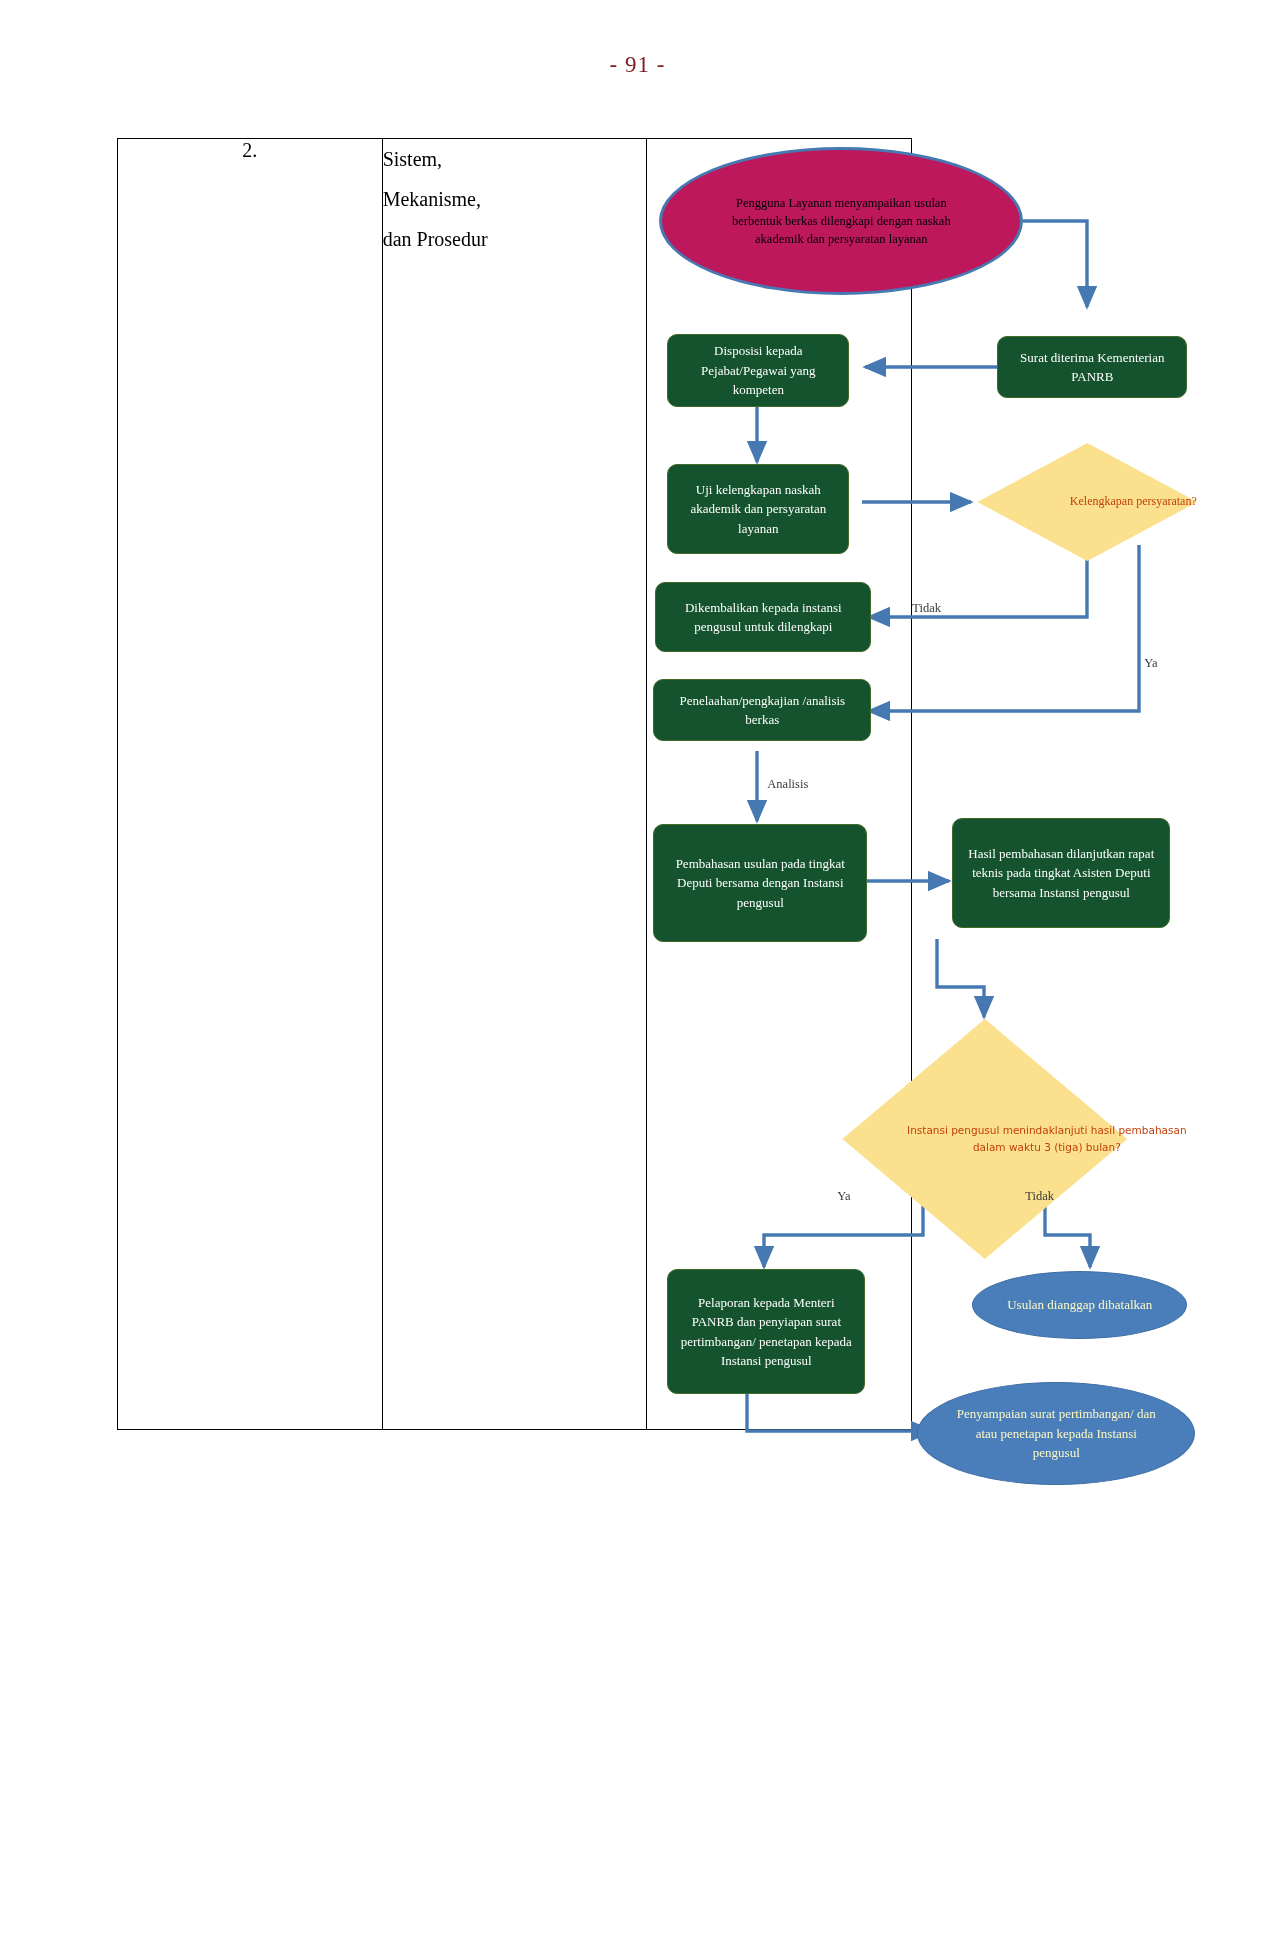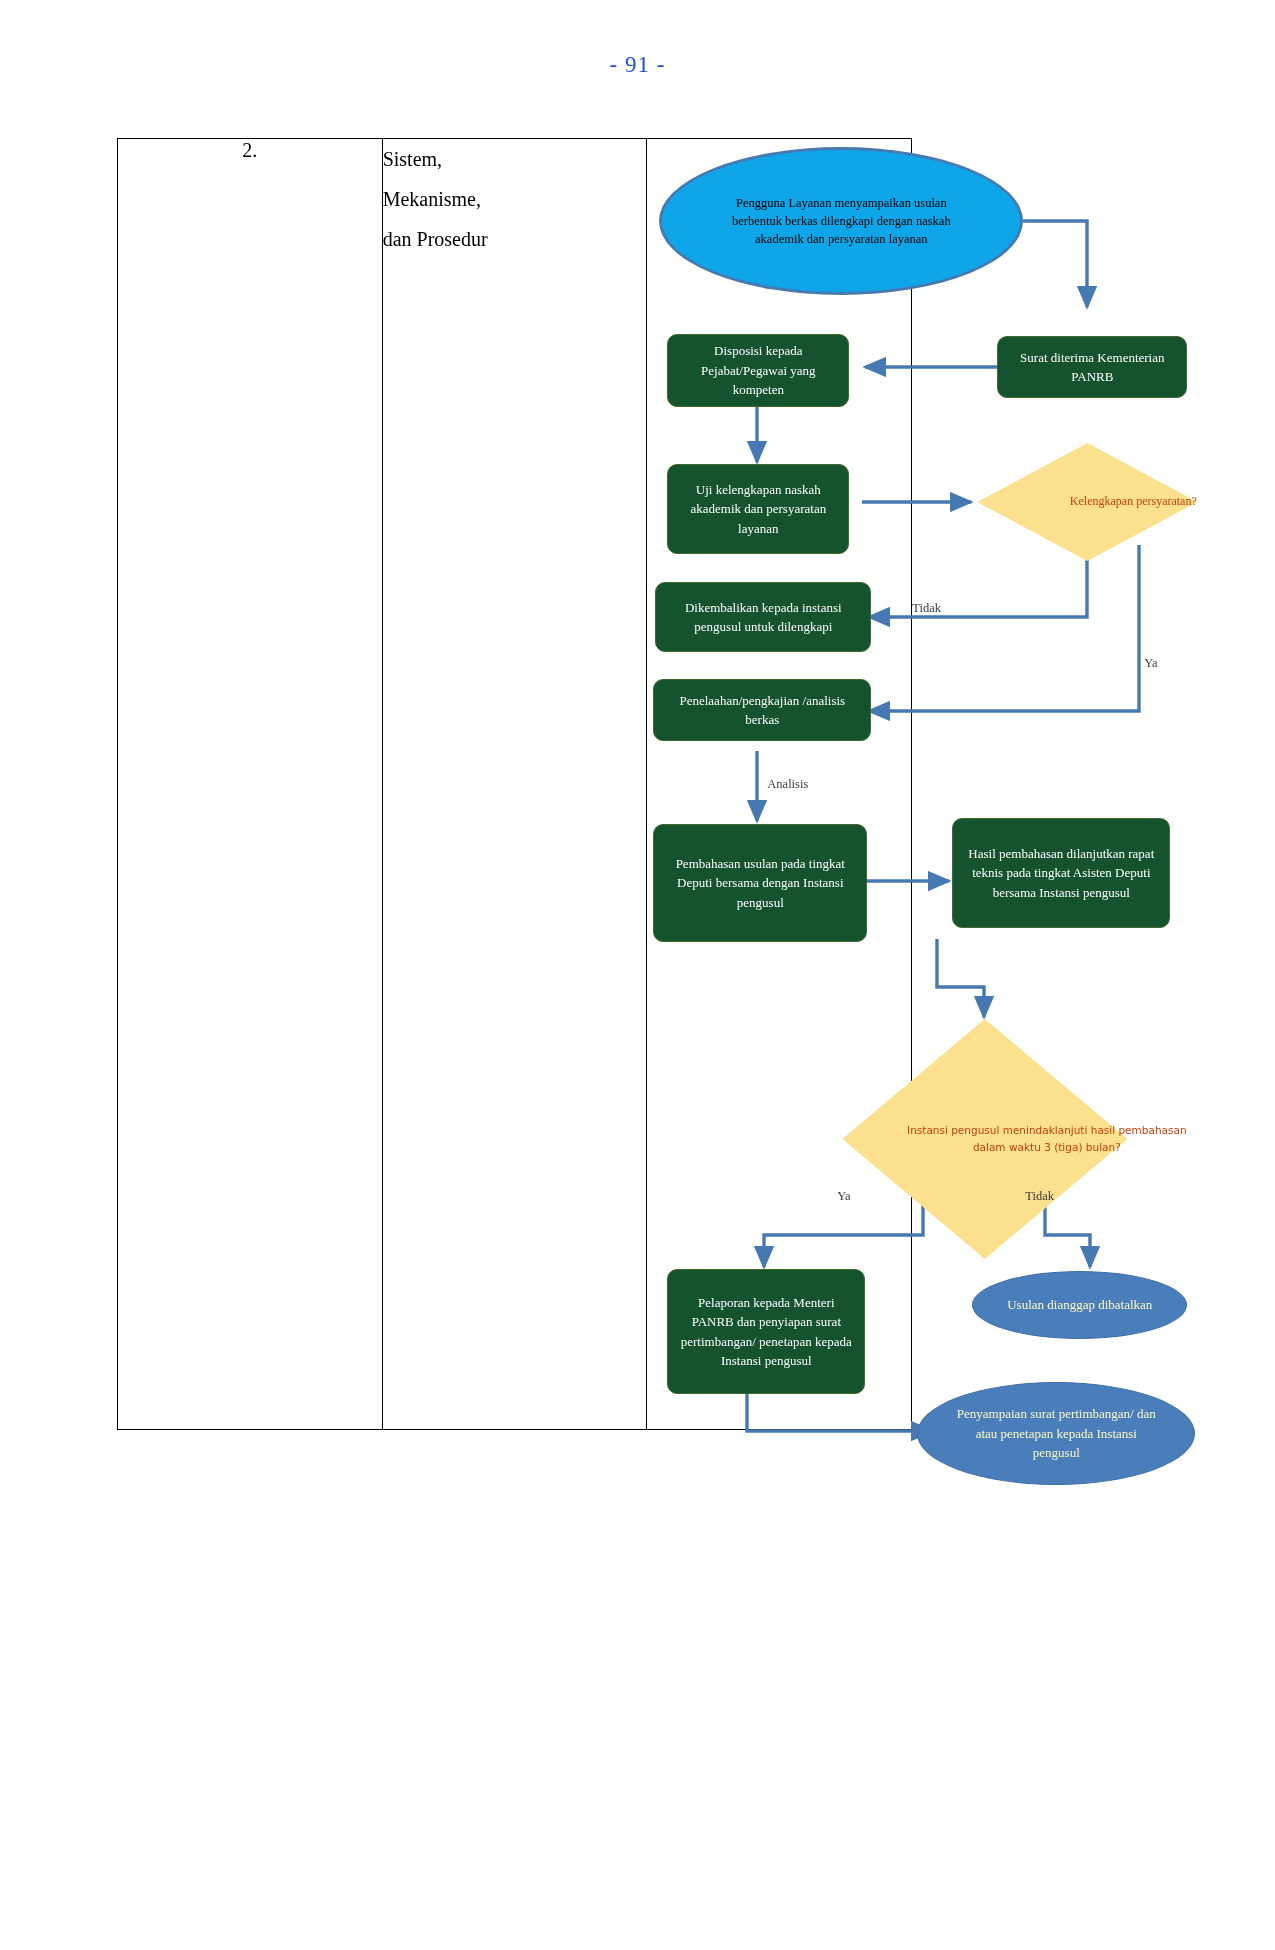--- a/index.html
+++ b/index.html
@@ -19,21 +19,21 @@
   
   #page-number {
     position: absolute;
     top: 52px;
     left: 0;
     width: 1275px;
     text-align: center;
     font-family: "Liberation Serif", serif;
     font-size: 23px;
     letter-spacing: 1px;
-    color: #1d4ed8;
+    color: #7f1d1d;
   }
 
   
   #doc-table {
     position: absolute;
     left: 117px;
     top: 138px;
     width: 795px;
     border-collapse: collapse;
     table-layout: fixed;
@@ -98,21 +98,21 @@
     display: flex;
     align-items: center;
     justify-content: center;
     text-align: center;
   }
 
   
   .oval-outline {
     border: 3px solid #4679b2;
     border-radius: 50%;
-    background: #0ea5e9;
+    background: #be185d;
     color: #000000;
     font-family: "Liberation Serif", serif;
     font-size: 12.5px;
     line-height: 1.45;
     z-index: 3;
   }
 
   
   .green-box {
     background: #14532d;

